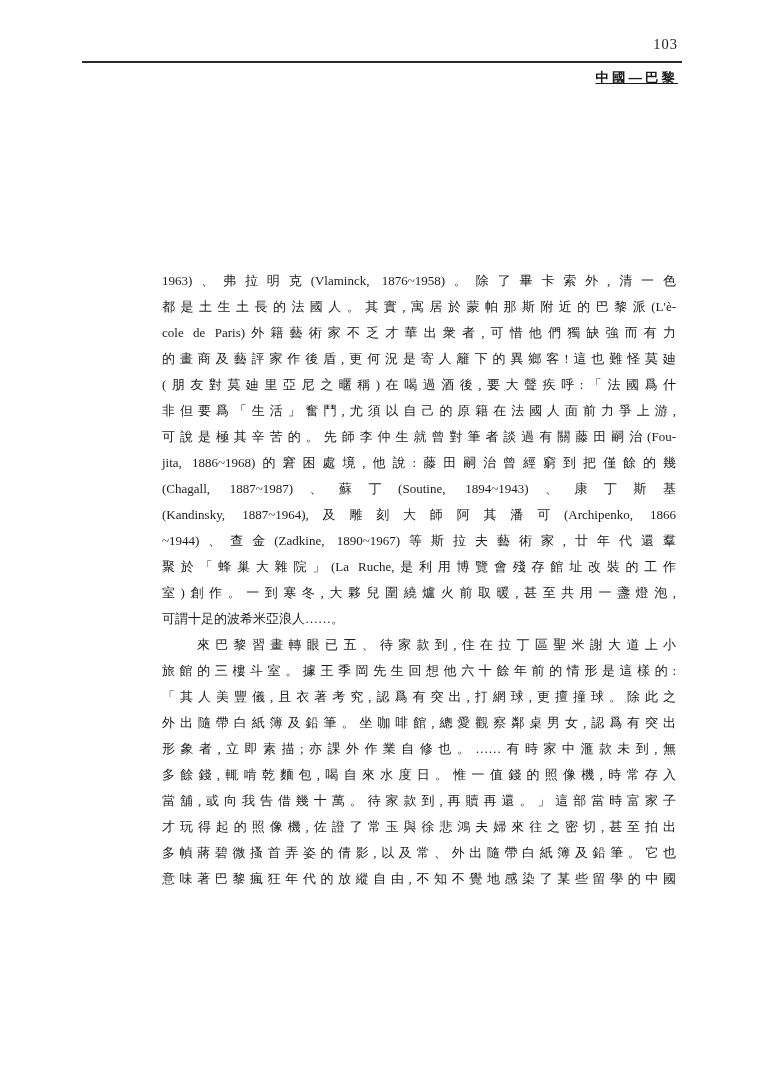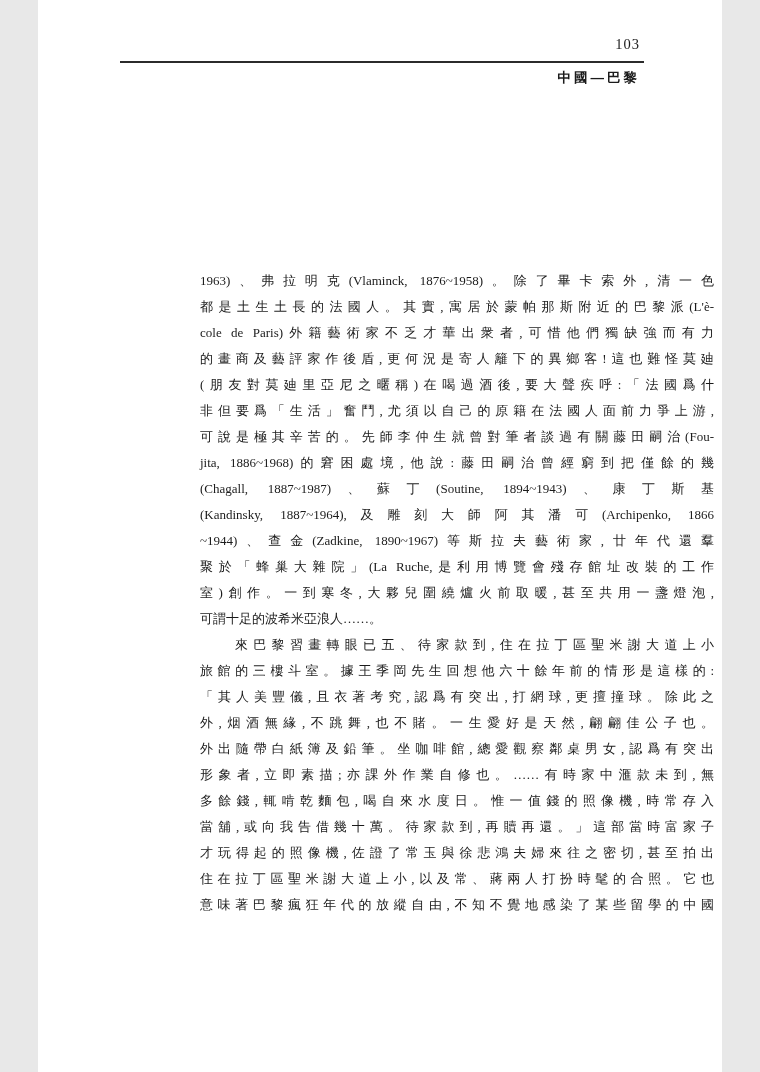--- a/index.html
+++ b/index.html
@@ -2,21 +2,21 @@
 <html><head>
 <meta charset="utf-8">
 <style>
   html, body {
     margin: 0;
     padding: 0;
     background: #e8e8e8;
   }
   .page {
     position: relative;
-    width: 684px;
+    width: 760px;
     height: 1072px;
     margin: 0 auto;
     background: var(--paper, #ffffff);
     color: var(--ink, #1b1b1b);
     font-family: "Liberation Serif", "DejaVu Serif", serif;
     overflow: hidden;
   }
   .page-number {
     position: absolute;
     top: 36px;
@@ -35,20 +35,21 @@
   }
   .running-header {
     position: absolute;
     top: 69px;
     right: 82px;
     font-family: "Liberation Sans", "DejaVu Sans", sans-serif;
     font-weight: 700;
     font-size: 13.5px;
     letter-spacing: 3px;
     color: var(--ink, #1b1b1b);
+    text-decoration: underline;
   }
   .body-text {
     position: absolute;
     top: 268px;
     left: 162px;
     width: 514px;
   }
   .line {
     height: 26px;
     line-height: 26px;
@@ -84,22 +85,21 @@
       <div class="line">jita, 1886~1968)的窘困處境,他說:藤田嗣治曾經窮到把僅餘的幾</div>
       <div class="line">(Chagall, 1887~1987)、蘇丁(Soutine, 1894~1943)、康丁斯基</div>
       <div class="line">(Kandinsky, 1887~1964),及雕刻大師阿其潘可(Archipenko, 1866</div>
       <div class="line">~1944)、查金(Zadkine, 1890~1967)等斯拉夫藝術家,廿年代還羣</div>
       <div class="line">聚於「蜂巢大雜院」(La Ruche,是利用博覽會殘存館址改裝的工作</div>
       <div class="line">室)創作。一到寒冬,大夥兒圍繞爐火前取暖,甚至共用一盞燈泡,</div>
       <div class="line nojust">可謂十足的波希米亞浪人……。</div>
       <div class="line indent">來巴黎習畫轉眼已五、待家款到,住在拉丁區聖米謝大道上小</div>
       <div class="line">旅館的三樓斗室。據王季岡先生回想他六十餘年前的情形是這樣的:</div>
       <div class="line">「其人美豐儀,且衣著考究,認爲有突出,打網球,更擅撞球。除此之</div>
-      <div class="line">外,烟酒無緣,不跳舞,也不賭。一生愛好是天然,翩翩佳公子也。</div>
       <div class="line">外出隨帶白紙簿及鉛筆。坐咖啡館,總愛觀察鄰桌男女,認爲有突出</div>
       <div class="line">形象者,立即素描;亦課外作業自修也。……有時家中滙款未到,無</div>
       <div class="line">多餘錢,輒啃乾麵包,喝自來水度日。惟一值錢的照像機,時常存入</div>
       <div class="line">當舖,或向我告借幾十萬。待家款到,再贖再還。」這部當時富家子</div>
       <div class="line">才玩得起的照像機,佐證了常玉與徐悲鴻夫婦來往之密切,甚至拍出</div>
-      <div class="line">住在拉丁區聖米謝大道上小,以及常、蔣兩人打扮時髦的合照。它也</div>
+      <div class="line">多幀蔣碧微搔首弄姿的倩影,以及常、外出隨帶白紙簿及鉛筆。它也</div>
       <div class="line">意味著巴黎瘋狂年代的放縱自由,不知不覺地感染了某些留學的中國</div>
     </div>
 </div>
 
 </body></html>

